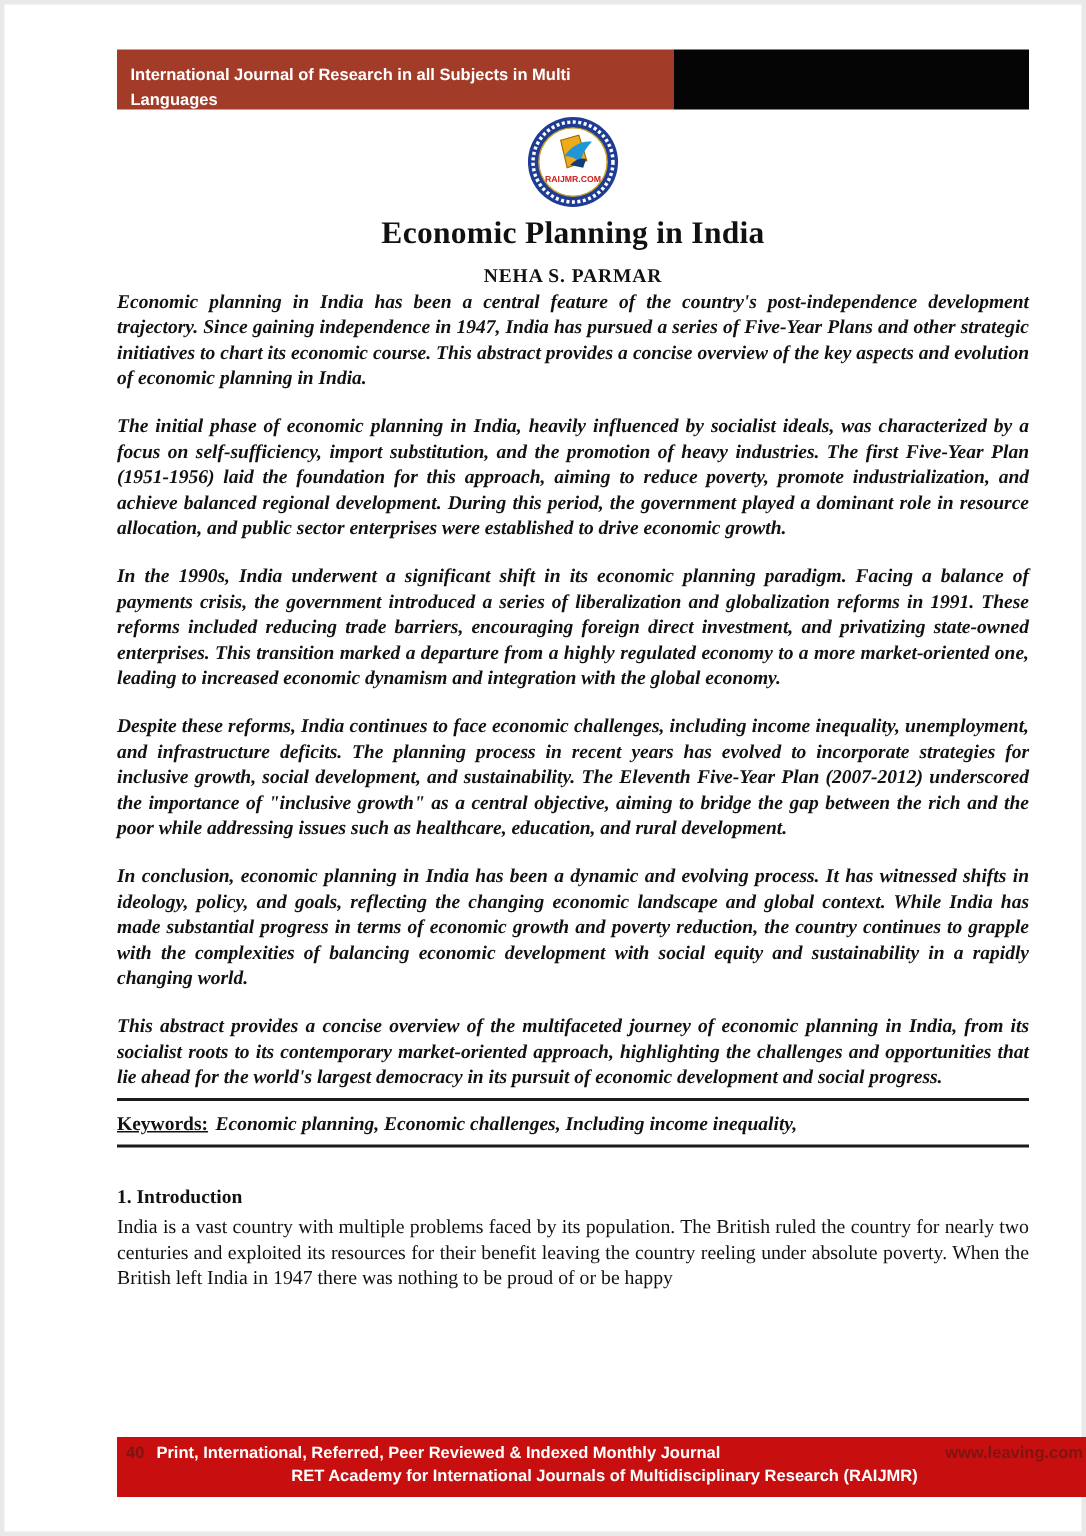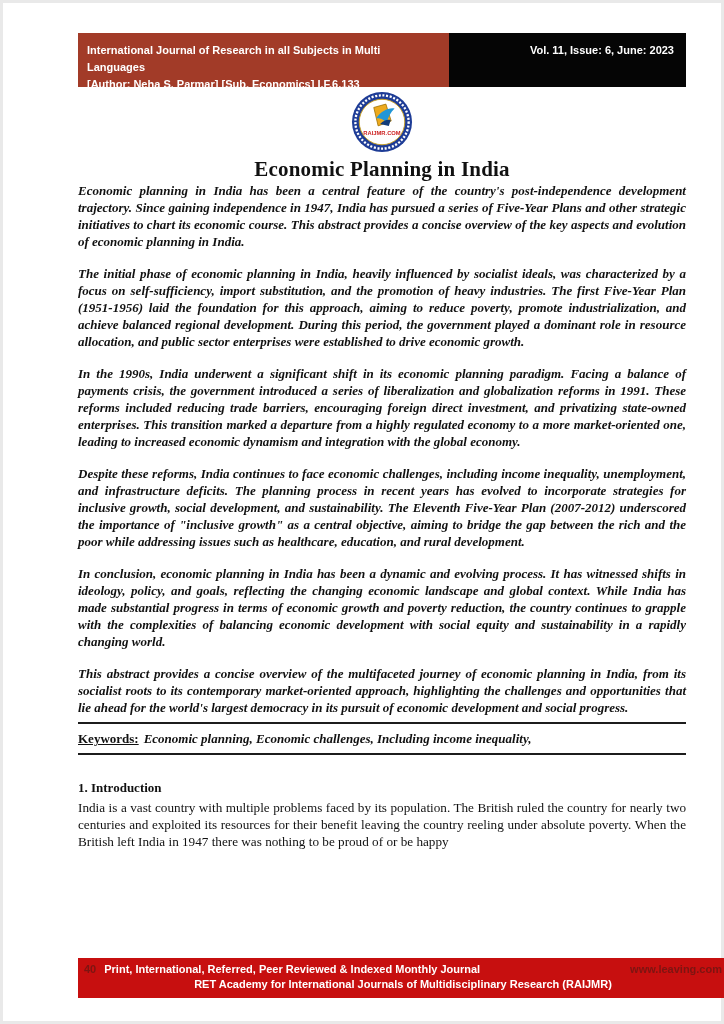--- a/index.html
+++ b/index.html
@@ -8,21 +8,21 @@
   .page {
     position: relative;
     width: 724px; height: 1024px;
     background: #ffffff;
     overflow: hidden;
     box-shadow: inset 0 0 0 3px #e9e9e9;
   }
   .content { padding: 33px 38px 0 78px; }
 
   
-  .hdr { display: flex; width: 608px; height: 54px; font-family: "Liberation Sans", sans-serif; }
+  .hdr { display: flex; width: 608px; height: 40px; font-family: "Liberation Sans", sans-serif; }
   .hdr-left {
     flex: 0 0 61%;
     background: var(--header-left-bg, #a23b28);
     color: #ffffff; font-size: 11px; font-weight: bold; line-height: 17px;
     padding: 9px 8px 0 9px;
   }
   .hdr-right {
     flex: 0 0 39%;
     background: var(--header-right-bg, #050505);
     color: #ffffff; font-size: 11px; font-weight: bold; line-height: 17px;
@@ -74,39 +74,39 @@
 
 <div class="page">
   <div class="content">
 
     <header class="hdr">
       <div class="hdr-left">
         <div>International Journal of Research in all Subjects in Multi Languages</div>
         <div>[Author: Neha S. Parmar] [Sub. Economics] I.F.6.133</div>
       </div>
       <div class="hdr-right">
-        <div>Vol. 11, Issue: 6, June: 2023</div>
       </div>
     </header>
 
     <div class="logo-wrap">
       <svg class="logo" width="62" height="62" viewBox="0 0 64 64">
         <circle cx="32" cy="32" r="31" fill="#1e3c96"></circle>
         <circle cx="32" cy="32" r="27.5" fill="none" stroke="#ffffff" stroke-width="2.4" stroke-dasharray="2.1 1.7"></circle>
         <circle cx="32" cy="32" r="23.5" fill="#ffffff" stroke="#c9a227" stroke-width="1"></circle>
         <g>
           <path d="M23.5 17 L36 13.5 L41.5 31 L28 36 Z" fill="#edaa1d" stroke="#9c6e00" stroke-width="0.8"></path>
           <path d="M26 28 C31 21 38 17 45 18 C41 22 38 27 37 33 C33 28 29 28 26 28 Z" fill="#2196d6"></path>
           <path d="M30 34 C34 30 38 29 41 30 L39 36 Z" fill="#123c7a"></path>
         </g>
         <text x="32" y="45.5" text-anchor="middle" font-size="6" font-weight="bold" fill="#cc2222" font-family="Liberation Sans, sans-serif">RAIJMR.COM</text>
       </svg>
     </div>
 
     <h1 class="title">Economic Planning in India</h1>
+    <div class="author">NEHA S. PARMAR</div>
 
     <div class="abs">
       <p>Economic planning in India has been a central feature of the country's post-independence development trajectory. Since gaining independence in 1947, India has pursued a series of Five-Year Plans and other strategic initiatives to chart its economic course. This abstract provides a concise overview of the key aspects and evolution of economic planning in India.</p>
       <p>The initial phase of economic planning in India, heavily influenced by socialist ideals, was characterized by a focus on self-sufficiency, import substitution, and the promotion of heavy industries. The first Five-Year Plan (1951-1956) laid the foundation for this approach, aiming to reduce poverty, promote industrialization, and achieve balanced regional development. During this period, the government played a dominant role in resource allocation, and public sector enterprises were established to drive economic growth.</p>
       <p>In the 1990s, India underwent a significant shift in its economic planning paradigm. Facing a balance of payments crisis, the government introduced a series of liberalization and globalization reforms in 1991. These reforms included reducing trade barriers, encouraging foreign direct investment, and privatizing state-owned enterprises. This transition marked a departure from a highly regulated economy to a more market-oriented one, leading to increased economic dynamism and integration with the global economy.</p>
       <p>Despite these reforms, India continues to face economic challenges, including income inequality, unemployment, and infrastructure deficits. The planning process in recent years has evolved to incorporate strategies for inclusive growth, social development, and sustainability. The Eleventh Five-Year Plan (2007-2012) underscored the importance of "inclusive growth" as a central objective, aiming to bridge the gap between the rich and the poor while addressing issues such as healthcare, education, and rural development.</p>
       <p>In conclusion, economic planning in India has been a dynamic and evolving process. It has witnessed shifts in ideology, policy, and goals, reflecting the changing economic landscape and global context. While India has made substantial progress in terms of economic growth and poverty reduction, the country continues to grapple with the complexities of balancing economic development with social equity and sustainability in a rapidly changing world.</p>
       <p>This abstract provides a concise overview of the multifaceted journey of economic planning in India, from its socialist roots to its contemporary market-oriented approach, highlighting the challenges and opportunities that lie ahead for the world's largest democracy in its pursuit of economic development and social progress.</p>
     </div>
 

